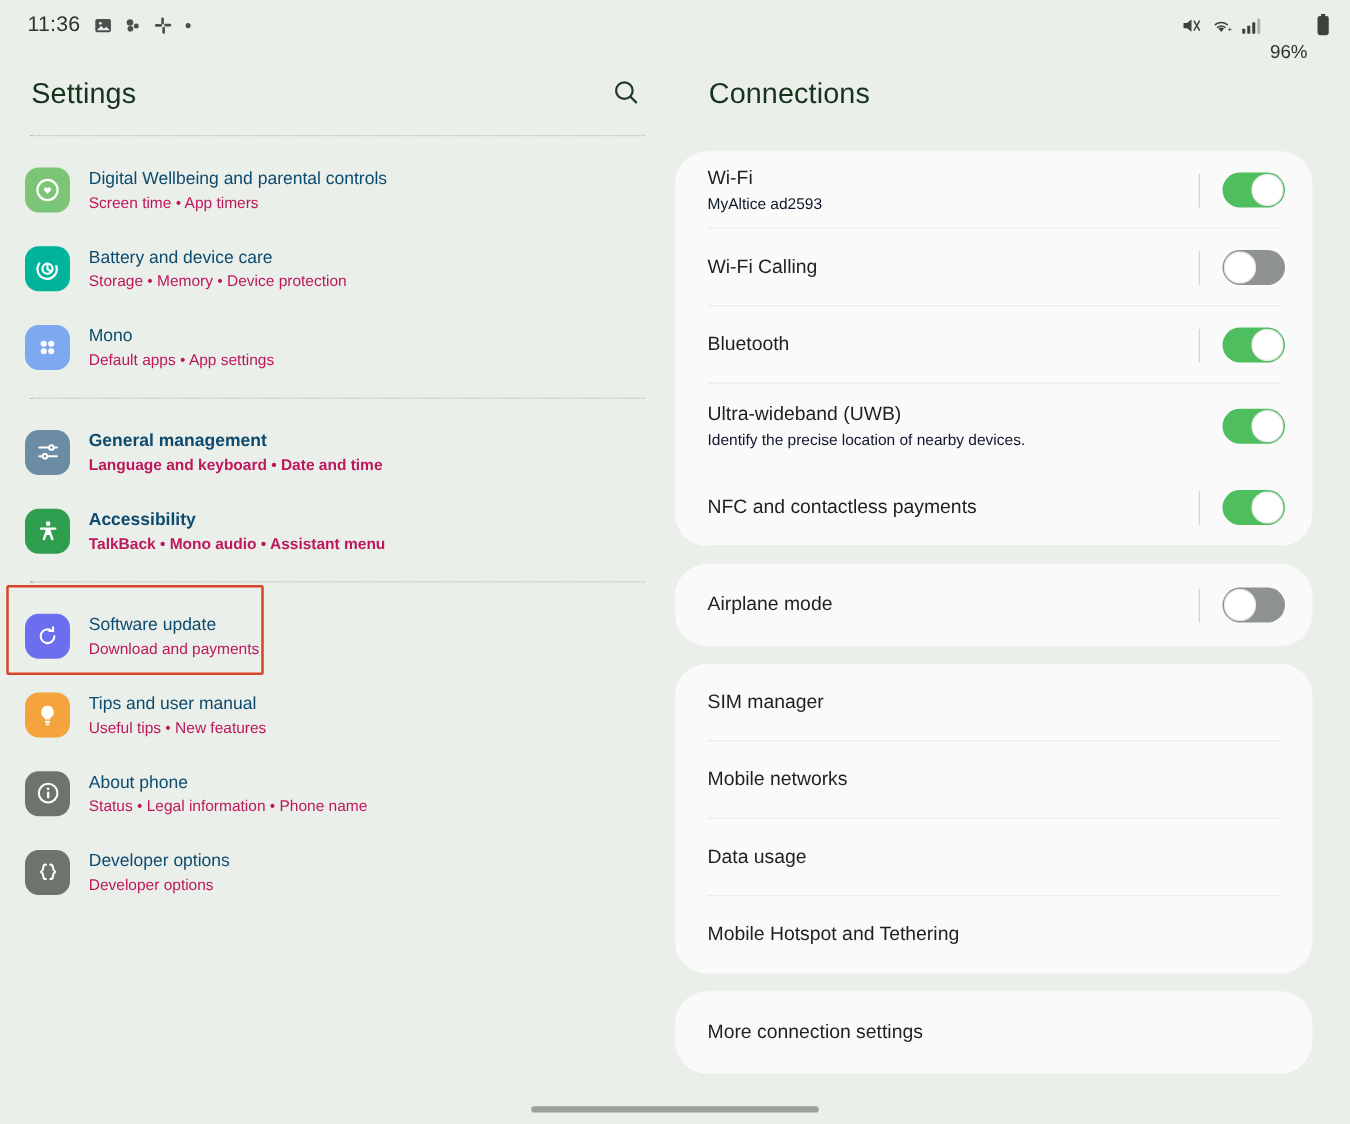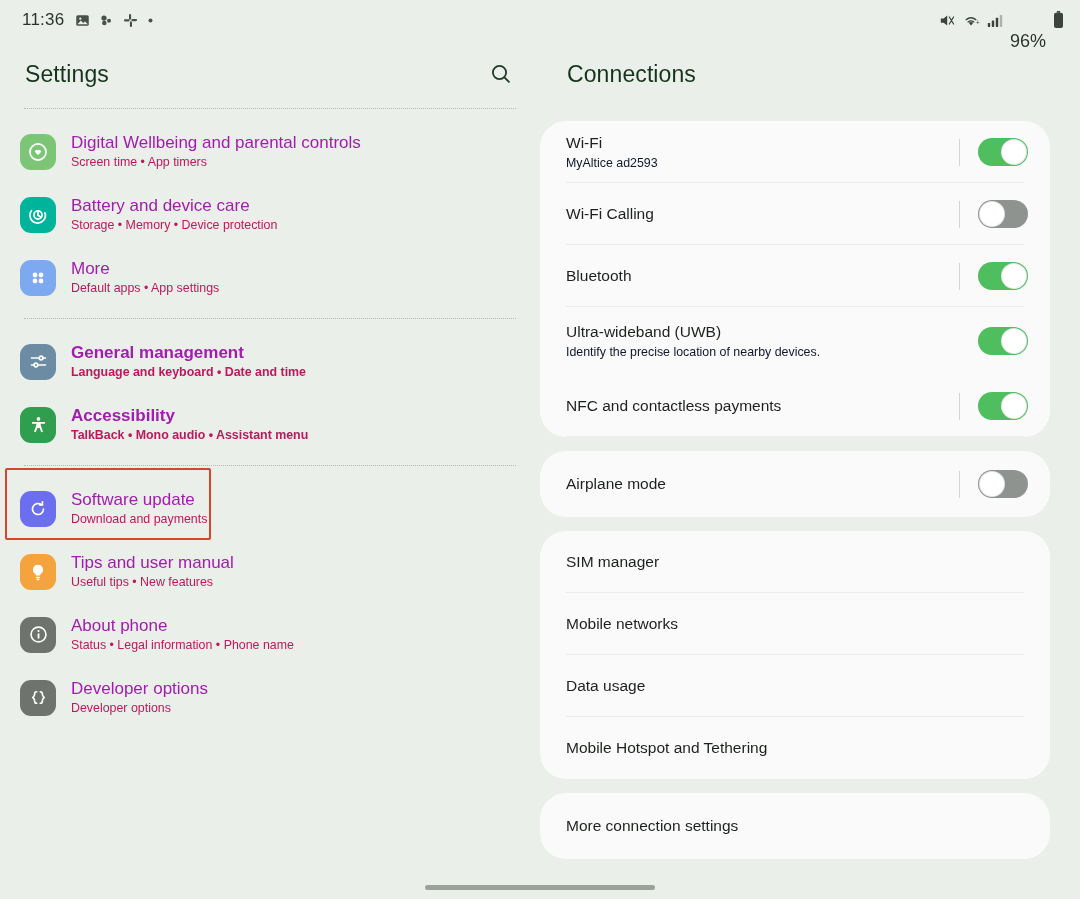--- a/index.html
+++ b/index.html
@@ -12,21 +12,21 @@
   #screen { position:relative; width:1080px; height:899px; background:#eaefe9; }
 
   
   .statusbar{
     position:absolute; top:0; left:0; width:1080px; height:40px;
     display:flex; align-items:center; padding:0 16px 0 22px;
   }
   .sb-time{ font-size:17px; color:#2d3330; letter-spacing:.2px; }
   .sb-left-icons{ display:flex; align-items:center; gap:9px; margin-left:11px; }
   .sb-right{ margin-left:auto; display:flex; align-items:center; gap:7px; }
-  .sb-batt-text{ font-size:18px; color:#2d3330;margin-top:42px; }
+  .sb-batt-text{ font-size:15px; color:#2d3330;margin-top:42px; }
 
   
   .pane-left{ position:absolute; left:0; top:40px; width:540px; height:859px; }
   .pane-right{ position:absolute; left:540px; top:40px; width:540px; height:859px; }
 
   .title-row{
     height:68px; display:flex; align-items:center;
     padding:0 22px 0 25px;
   }
   .title{ font-size:23px; color:#16341d; letter-spacing:.1px; }
@@ -48,21 +48,21 @@
     padding:13px 24px 13px 20px;
     cursor:pointer; position:relative;
   }
   .sicon{
     width:36px; height:36px; flex:0 0 36px;
     border-radius:11px;
     display:flex; align-items:center; justify-content:center;
     margin-right:15px;
   }
   .stext{ display:flex; flex-direction:column; gap:3px; }
-  .stitle{ font-size:17px; color:#a21caf; line-height:19px; }
+  .stitle{ font-size:14px; color:#0c4a6e; line-height:19px; }
   .ssub{ font-size:12.4px; color:#be185d; line-height:15px; }
 
   .highlight-box{
     position:absolute;
     border:2px solid #d4452a;
     border-radius:2px;
     pointer-events:none;
   }
 
   
@@ -229,21 +229,21 @@
       <div class="srow">
         <span class="sicon" style="background:#7da9f0;">
           <svg width="20" height="20" viewBox="0 0 24 24" fill="#fff">
               <circle cx="8.4" cy="8.4" r="2.9"></circle>
               <circle cx="15.6" cy="8.4" r="2.9"></circle>
               <circle cx="8.4" cy="15.6" r="2.9"></circle>
               <circle cx="15.6" cy="15.6" r="2.9"></circle>
             </svg>
         </span>
         <span class="stext">
-          <span class="stitle">More</span>
+          <span class="stitle">Mono</span>
           <span class="ssub">Default apps  •  App settings</span>
         </span>
       </div>
     </div>
 
     <div class="dotted"></div>
 
     <div class="settings-group" style="padding-top:11px; padding-bottom:9px;font-weight:bold;">
 
       <div class="srow">

